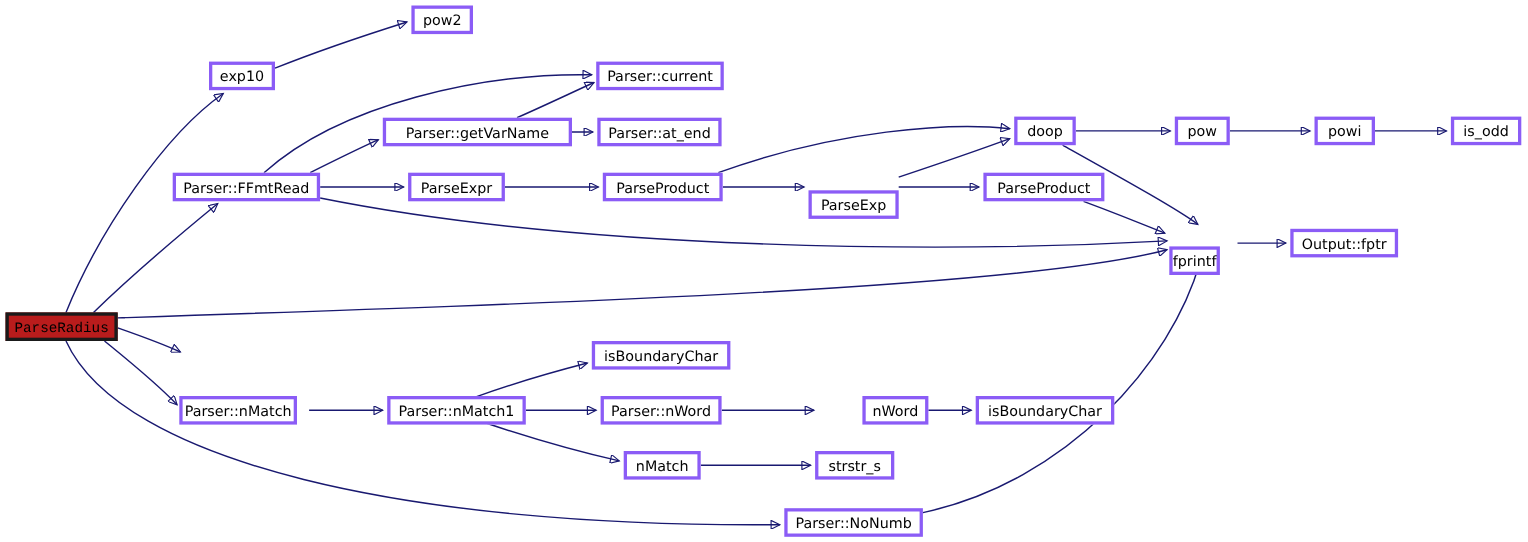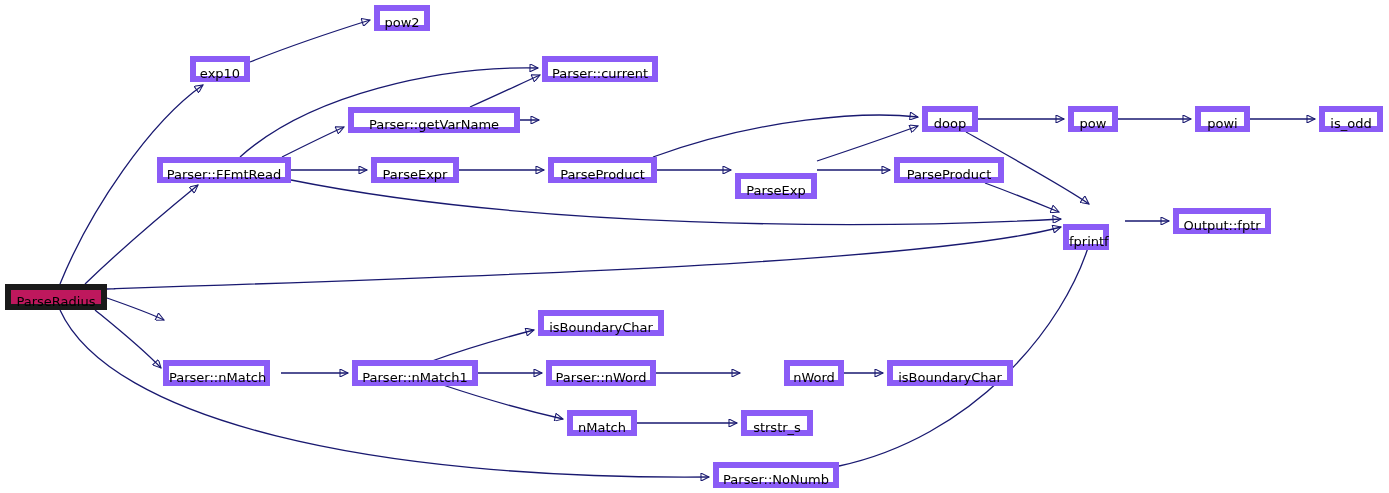--- a/index.html
+++ b/index.html
@@ -23,31 +23,32 @@
   }
   .edge-layer path {
     fill: none;
     stroke: #191970;
     stroke-width: 1.3;
   }
   .node {
     position: absolute;
     box-sizing: border-box;
     background: #ffffff;
-    border: 6px solid #8b5cf6;
+    border: 3px solid #8b5cf6;
     color: #000000;
     font-size: 13px;
     line-height: 24px;
     text-align: center;
     white-space: nowrap;
     cursor: pointer;
   }
   .node.highlight {
-    background: #be185d;
+    background: #b91c1c;
     border-color: #1a1a1a;
+    font-family: Liberation Mono, monospace;
   }
 </style>
 </head>
 <body>
 
 <div class="canvas">
 
   <svg class="edge-layer" viewBox="0 0 1389 493" xmlns="http://www.w3.org/2000/svg">
     <defs>
       <marker id="arrow" viewBox="0 0 10 10" refX="10" refY="5" markerWidth="11" markerHeight="8" orient="auto" markerUnits="userSpaceOnUse">
@@ -87,20 +88,21 @@
     <path d="M637,423 L737,423" marker-end="url(#arrow)"></path>
     <path d="M839,466 C970,438 1065,330 1091,238" marker-end="url(#arrow)"></path>
   </svg>
 
   <div class="node highlight" style="left:5px;top:284px;width:102px;height:26px">ParseRadius</div>
   <div class="node" style="left:190px;top:56px;width:60px;height:26px">exp10</div>
   <div class="node" style="left:374px;top:5px;width:56px;height:26px">pow2</div>
   <div class="node" style="left:157px;top:157px;width:134px;height:26px">Parser::FFmtRead</div>
   <div class="node" style="left:542px;top:56px;width:116px;height:26px">Parser::current</div>
   <div class="node" style="left:348px;top:107px;width:172px;height:26px">Parser::getVarName</div>
+  <div class="node" style="left:543px;top:107px;width:113px;height:26px">Parser::at_end</div>
   <div class="node" style="left:371px;top:157px;width:88px;height:26px">ParseExpr</div>
   <div class="node" style="left:548px;top:157px;width:109px;height:26px">ParseProduct</div>
   <div class="node" style="left:735px;top:173px;width:82px;height:26px">ParseExp</div>
   <div class="node" style="left:894px;top:157px;width:110px;height:26px">ParseProduct</div>
   <div class="node" style="left:922px;top:106px;width:56px;height:26px">doop</div>
   <div class="node" style="left:1068px;top:106px;width:50px;height:26px">pow</div>
   <div class="node" style="left:1195px;top:106px;width:55px;height:26px">powi</div>
   <div class="node" style="left:1319px;top:106px;width:64px;height:26px">is_odd</div>
   <div class="node" style="left:1063px;top:224px;width:46px;height:26px">fprintf</div>
   <div class="node" style="left:1173px;top:208px;width:98px;height:26px">Output::fptr</div>

